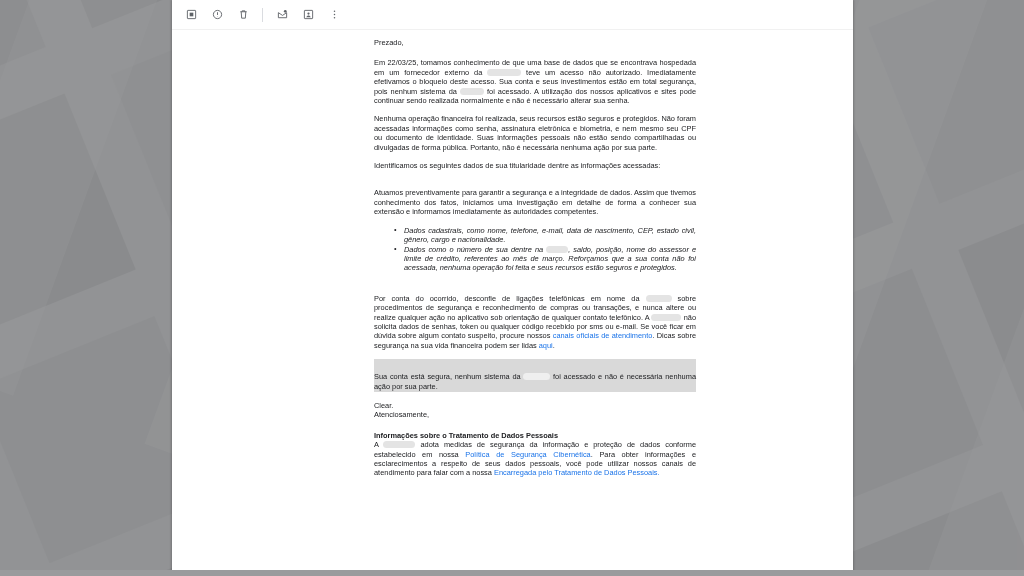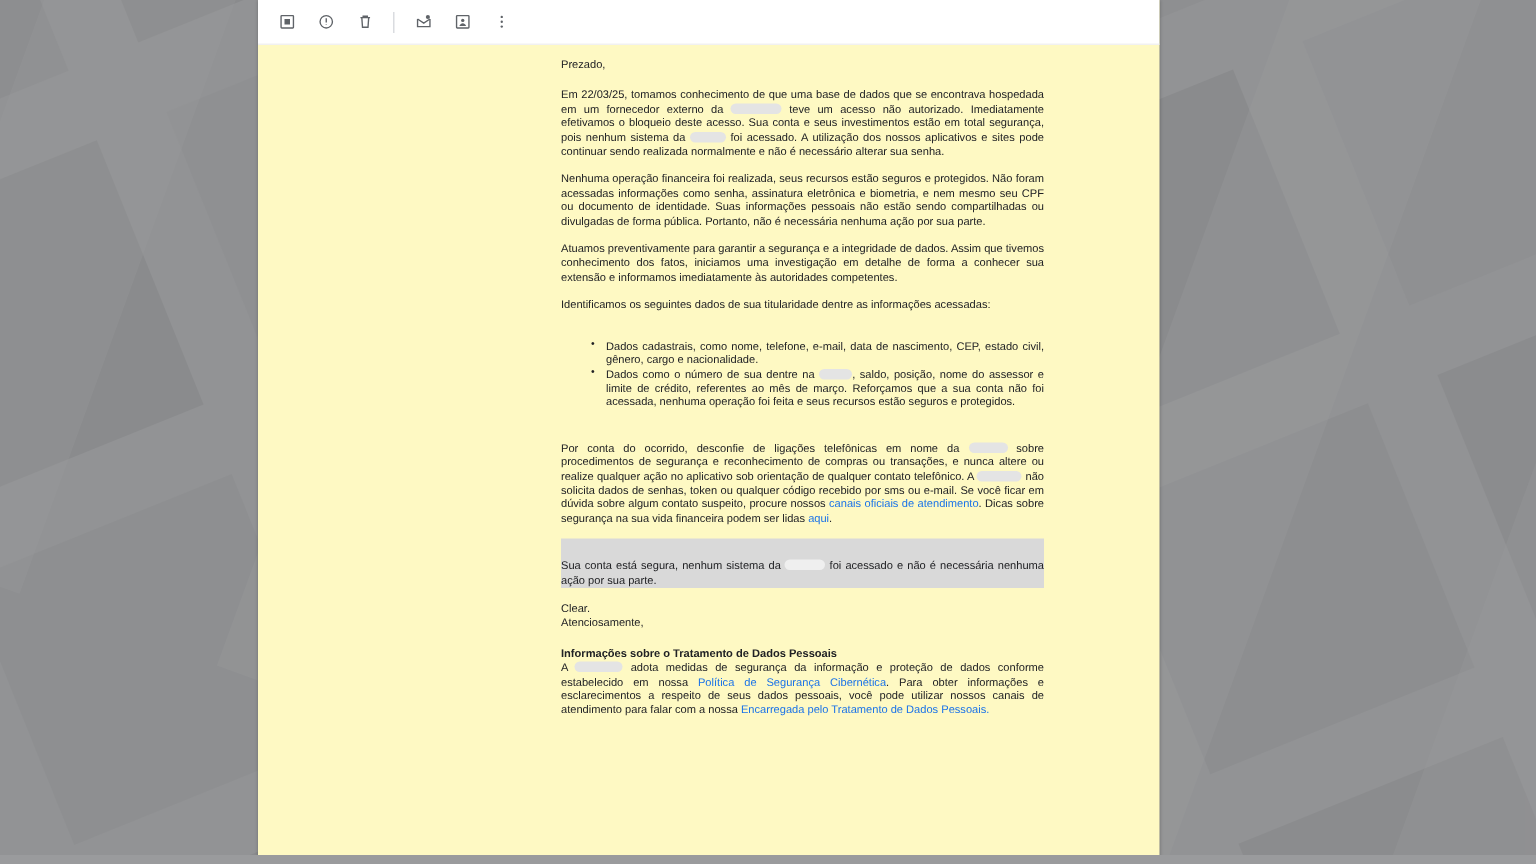--- a/index.html
+++ b/index.html
@@ -24,23 +24,23 @@
     z-index: 0;
     background: #909193;
   }
   #backdrop svg { display: block; width: 1024px; height: 576px; }
 
   
   #reader-panel {
     position: absolute;
     left: 172px;
     top: 0;
-    width: 601px;
+    width: 681px;
     height: 576px;
-    background: #fef9c3;
+    background: #ffffff;
     z-index: 2;
     box-shadow: -1px 0 2px rgba(0,0,0,.18), 1px 0 2px rgba(0,0,0,.18);
     overflow: hidden;
   }
 
   
   #toolbar {
     height: 30px;
     display: flex;
     align-items: center;
@@ -90,20 +90,21 @@
 
   ul.doc-list {
     margin: 0 0 9px 0;
     padding-left: 30px;
     list-style: none;
   }
   ul.doc-list li {
     position: relative;
     margin-bottom: 0;
     text-align: justify;
+    font-style: italic;
   }
   ul.doc-list li::before {
     content: "\2022";
     position: absolute;
     left: -10px;
     top: -0.5px;
     font-size: 7px;
     color: #202124;
   }
 
@@ -275,23 +276,23 @@
 
   <div id="email-body">
     <div class="doc">
 
       <p class="salutation">Prezado,</p>
 
       <p><span>Em 22/03/25, tomamos conhecimento de que uma base de dados que se encontrava hospedada em um fornecedor externo da </span><span class="redact w1"></span><span> teve um acesso não autorizado. Imediatamente efetivamos o bloqueio deste acesso. Sua conta e seus investimentos estão em total segurança, pois nenhum sistema da </span><span class="redact w2"></span><span> foi acessado. A utilização dos nossos aplicativos e sites pode continuar sendo realizada normalmente e não é necessário alterar sua senha.</span></p>
 
       <p>Nenhuma operação financeira foi realizada, seus recursos estão seguros e protegidos. Não foram acessadas informações como senha, assinatura eletrônica e biometria, e nem mesmo seu CPF ou documento de identidade. Suas informações pessoais não estão sendo compartilhadas ou divulgadas de forma pública. Portanto, não é necessária nenhuma ação por sua parte.</p>
 
+      <p style="margin-bottom:18px;">Identificamos os seguintes dados de sua titularidade dentre as informações acessadas:</p>
+
       <p>Atuamos preventivamente para garantir a segurança e a integridade de dados. Assim que tivemos conhecimento dos fatos, iniciamos uma investigação em detalhe de forma a conhecer sua extensão e informamos imediatamente às autoridades competentes.</p>
-
-      <p style="margin-bottom:18px;">Identificamos os seguintes dados de sua titularidade dentre as informações acessadas:</p>
 
       <ul class="doc-list">
         <li><span>Dados cadastrais, como nome, telefone, e-mail, data de nascimento, CEP, estado civil, gênero, cargo e nacionalidade.</span></li>
         <li><span>Dados como o número de sua dentre na </span><span class="redact w3"></span><span>, saldo, posição, nome do assessor e limite de crédito, referentes ao mês de março. Reforçamos que a sua conta não foi acessada, nenhuma operação foi feita e seus recursos estão seguros e protegidos.</span></li>
       </ul>
 
       <p style="margin-top:21px;"><span>Por conta do ocorrido, desconfie de ligações telefônicas em nome da </span><span class="redact w4"></span><span> sobre procedimentos de segurança e reconhecimento de compras ou transações, e nunca altere ou realize qualquer ação no aplicativo sob orientação de qualquer contato telefônico. A </span><span class="redact w5"></span><span> não solicita dados de senhas, token ou qualquer código recebido por sms ou e-mail. Se você ficar em dúvida sobre algum contato suspeito, procure nossos </span><a href="#" class="doc-link">canais oficiais de atendimento</a><span>. Dicas sobre segurança na sua vida financeira podem ser lidas </span><a href="#" class="doc-link">aqui</a><span>.</span></p>
 
 
       <p class="highlight-block"><span>Sua conta está segura, nenhum sistema da </span><span class="redact w6"></span><span> foi acessado e não é necessária nenhuma ação por sua parte.</span></p>

